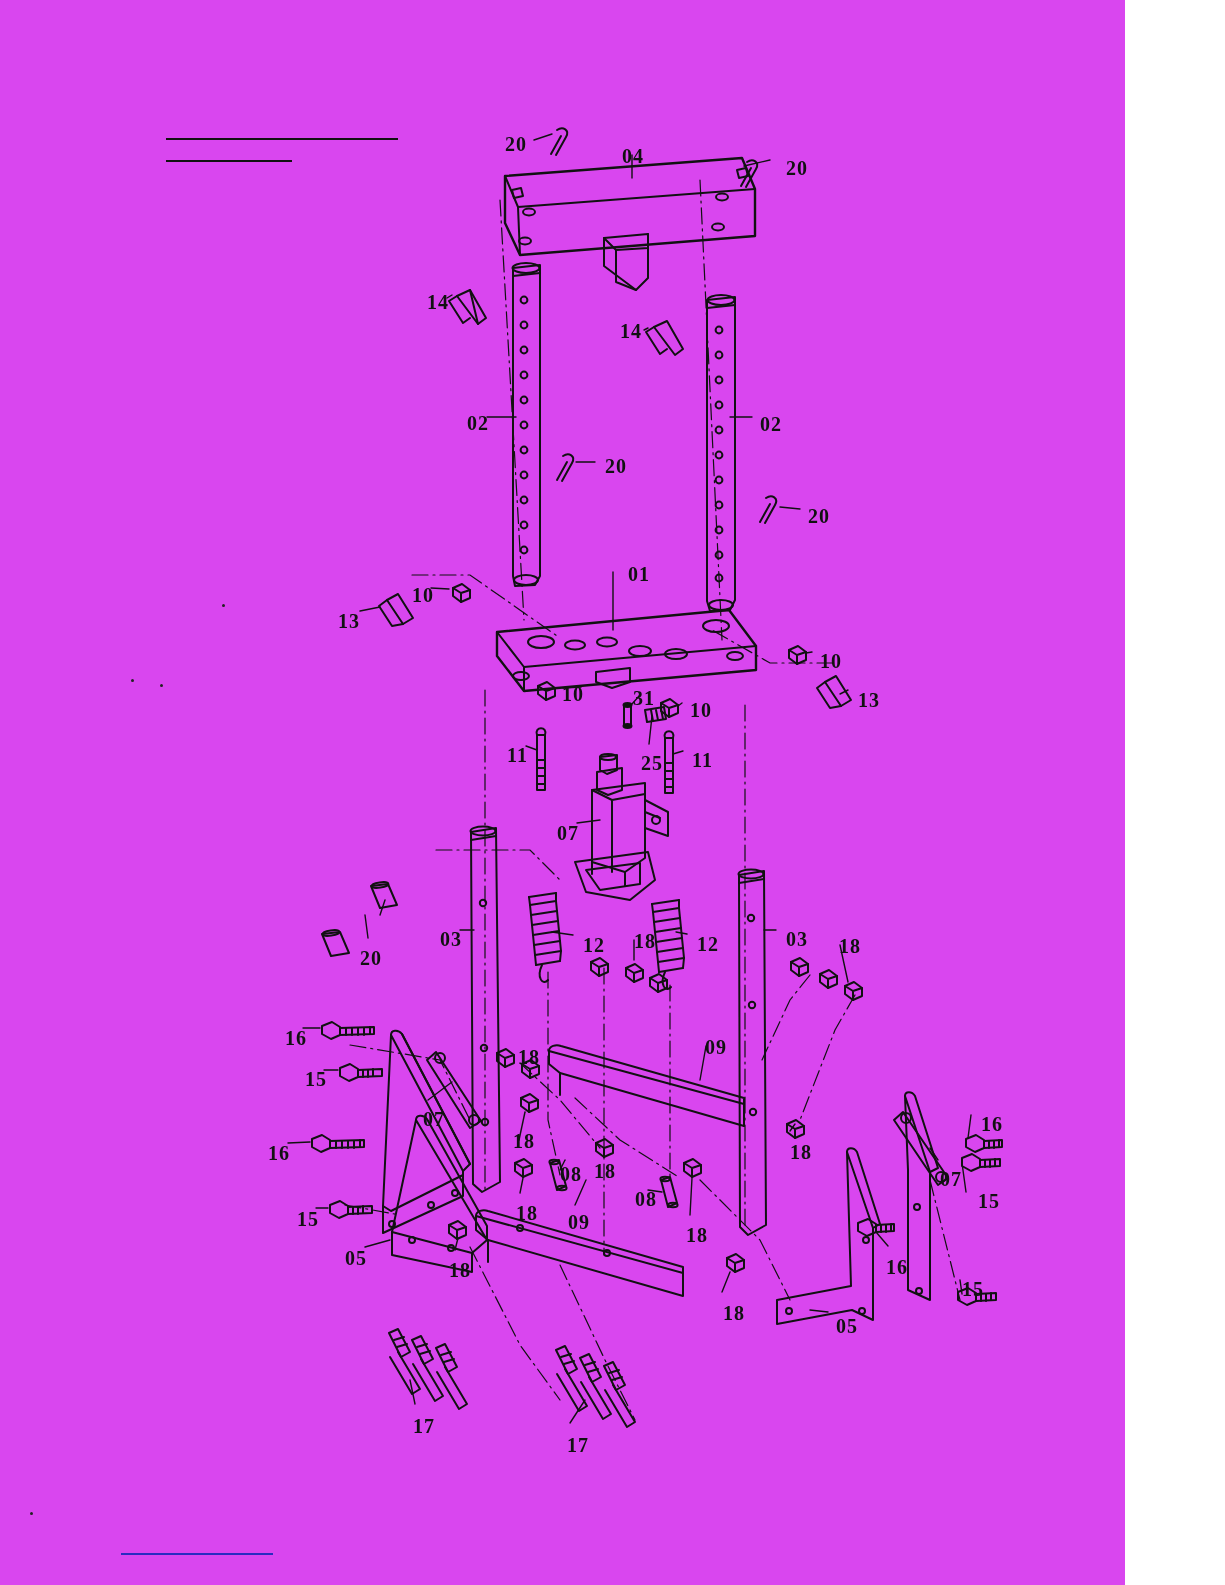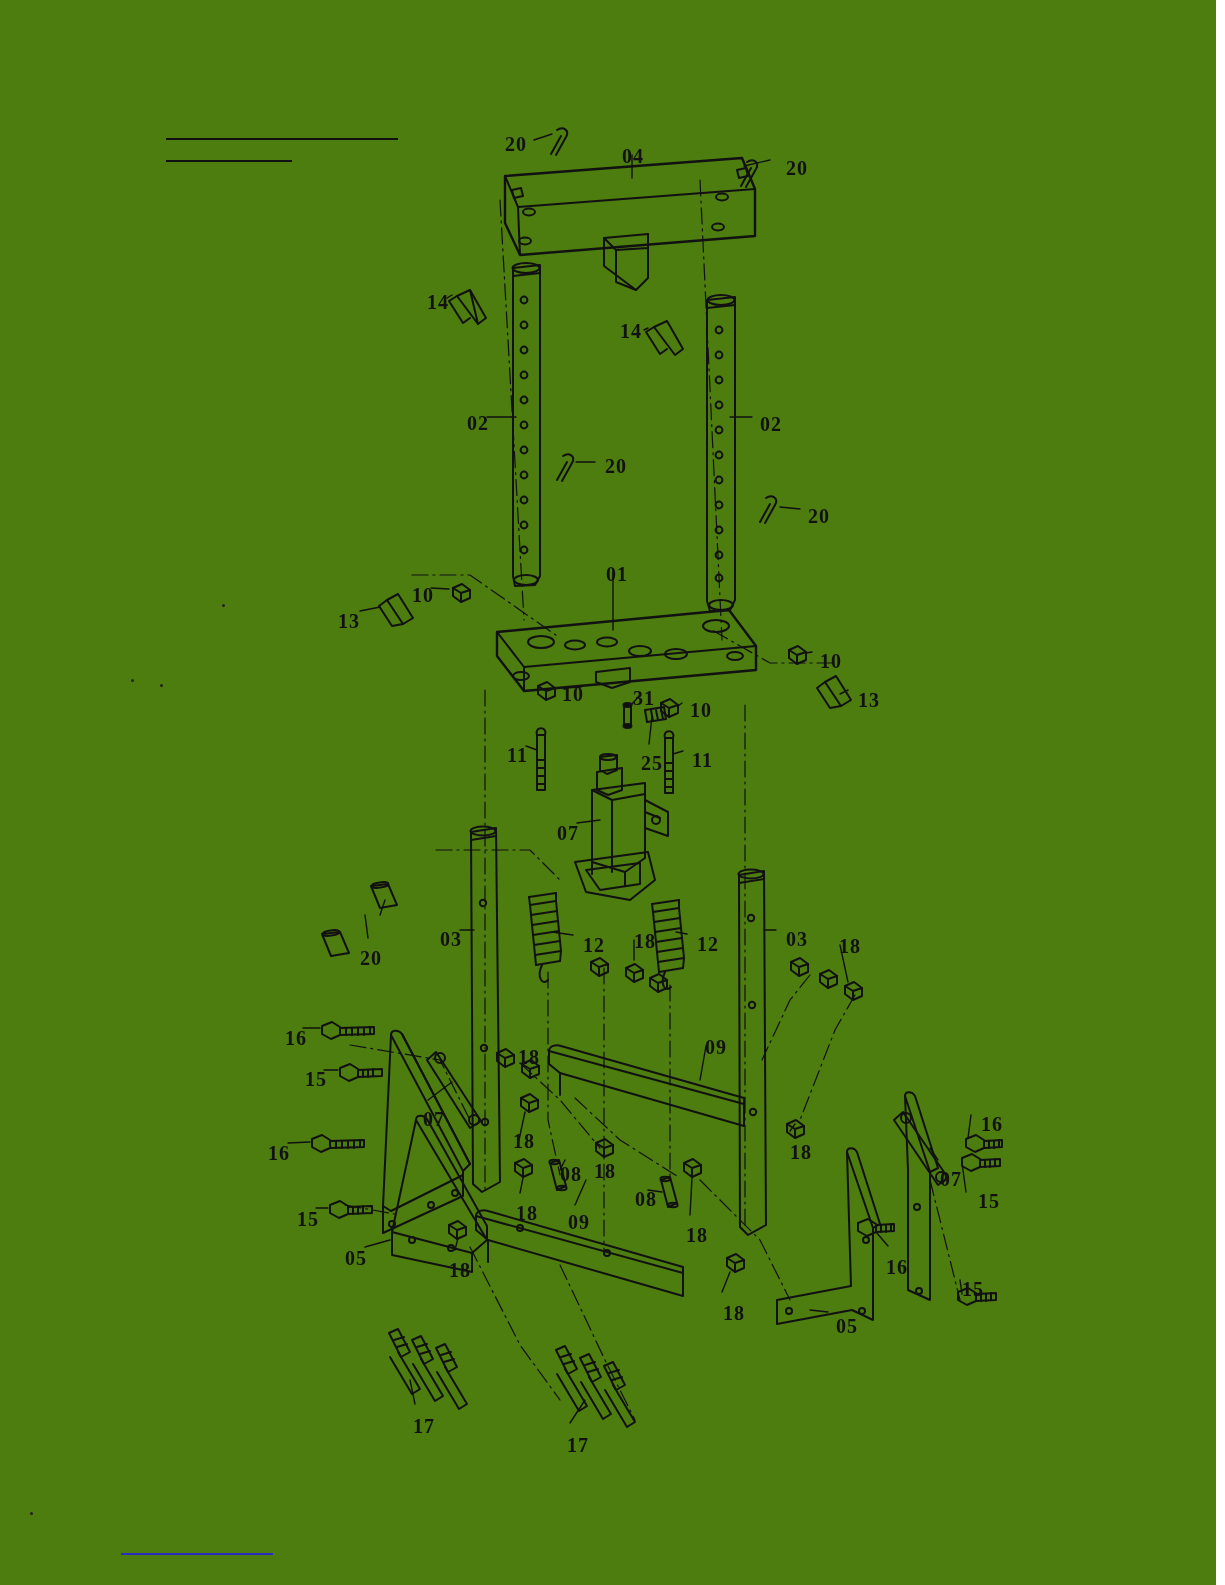--- a/index.html
+++ b/index.html
@@ -5,23 +5,23 @@
   html, body {
     margin: 0;
     padding: 0;
     background: #ffffff;
   }
   body {
     font-family: "Liberation Serif", serif;
   }
   #page {
     position: relative;
-    width: 1216px;
+    width: 1125px;
     height: 1585px;
-    background: #4d7c0f;
+    background: #d946ef;
     overflow: hidden;
   }
   
   .lbl {
     position: absolute;
     font-family: "Liberation Serif", serif;
     font-size: 20px;
     font-weight: 700;
     color: #111111;
     letter-spacing: 1px;
@@ -549,21 +549,21 @@
 
   <div class="lbl" style="left:505px; top:133px;">20</div>
   <div class="lbl" style="left:622px; top:145px;">04</div>
   <div class="lbl" style="left:786px; top:157px;">20</div>
   <div class="lbl" style="left:427px; top:291px;">14</div>
   <div class="lbl" style="left:620px; top:320px;">14</div>
   <div class="lbl" style="left:467px; top:412px;">02</div>
   <div class="lbl" style="left:760px; top:413px;">02</div>
   <div class="lbl" style="left:605px; top:455px;">20</div>
   <div class="lbl" style="left:808px; top:505px;">20</div>
-  <div class="lbl" style="left:606px; top:563px;">01</div>
+  <div class="lbl" style="left:628px; top:563px;">01</div>
   <div class="lbl" style="left:412px; top:584px;">10</div>
   <div class="lbl" style="left:338px; top:610px;">13</div>
   <div class="lbl" style="left:820px; top:650px;">10</div>
   <div class="lbl" style="left:858px; top:689px;">13</div>
   <div class="lbl" style="left:562px; top:683px;">10</div>
   <div class="lbl" style="left:633px; top:687px;">31</div>
   <div class="lbl" style="left:690px; top:699px;">10</div>
   <div class="lbl" style="left:507px; top:744px;">11</div>
   <div class="lbl" style="left:641px; top:752px;">25</div>
   <div class="lbl" style="left:692px; top:749px;">11</div>

